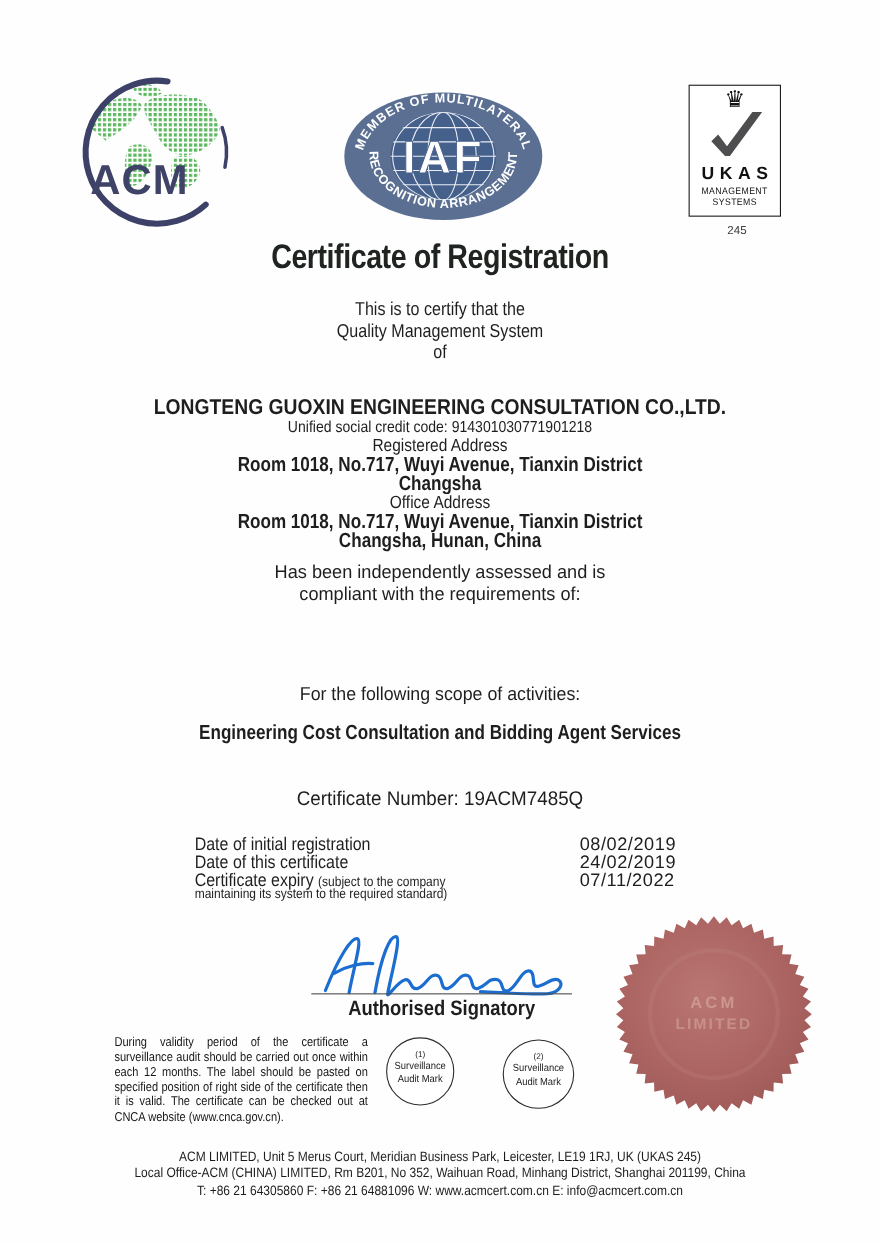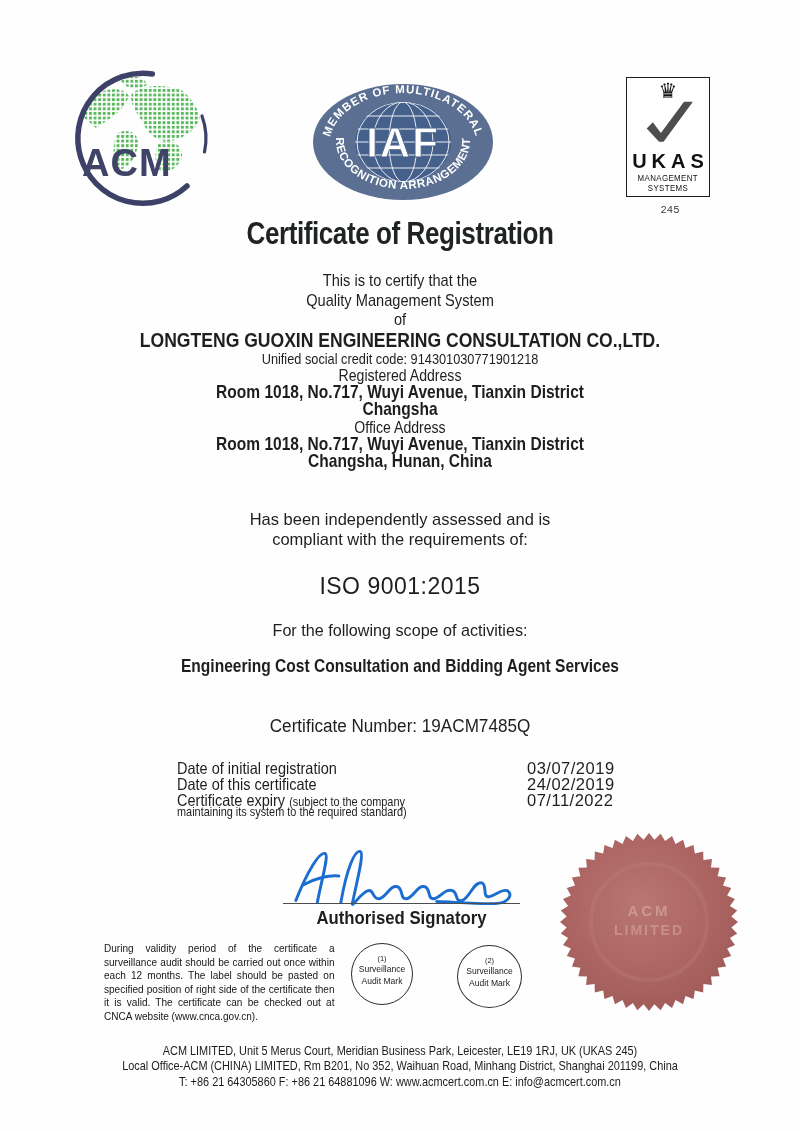--- a/index.html
+++ b/index.html
@@ -15,28 +15,28 @@
   
   .acm-logo{left:66px;top:66px;width:150px;height:146px;}
   .iaf-logo{left:311px;top:83px;width:184px;height:118px;}
   .ukas-wrap{left:626px;top:77px;width:88px;text-align:center;}
   .ukas-box{
     width:84px;height:120px;border:1.5px solid #1b1b1b;background:#fff;
     display:flex;flex-direction:column;align-items:center;box-sizing:border-box;
   }
   .ukas-crown{font-size:21px;line-height:22px;margin-top:2px;color:#111;}
   .ukas-tick{margin-top:-2px;}
-  .ukas-name{font-size:20px;letter-spacing:5px;font-weight:bold;margin:2px 0 0 5px;color:#111;}
+  .ukas-name{font-size:16px;letter-spacing:5px;font-weight:bold;margin:2px 0 0 5px;color:#111;}
   .ukas-sub{font-size:8.6px;line-height:10px;letter-spacing:.4px;color:#111;transform:scaleX(.92);}
-  .ukas-num{font-size:10.5px;color:#3a3a3a;margin-top:7px;font-family:Liberation Mono, monospace;}
+  .ukas-num{font-size:10.5px;color:#3a3a3a;margin-top:7px;}
 
   
   .title{top:216px;font-size:31px;font-weight:bold;color:#202420;transform:scaleX(.84);letter-spacing:-.5px;}
   .intro{top:271px;font-size:17px;line-height:19.5px;}
-  .company{top:329px;text-align:center;}
+  .company{top:359px;text-align:center;}
   .co-name{font-size:19.5px;font-weight:bold;line-height:22px;transform:scaleX(.9);}
   .co-code{font-size:14.5px;line-height:16px;transform:scaleX(.88);}
   .addr-label{font-size:16px;line-height:17px;transform:scaleX(.88);}
   .addr-bold{font-size:18.5px;font-weight:bold;line-height:16.5px;transform:scaleX(.84);}
   .office-label{margin-top:2px;}
   .assessment{top:510px;font-size:17px;line-height:19.5px;transform:scaleX(.97);transform-origin:50% 0;}
   .standard{top:573px;font-size:23px;letter-spacing:.5px;}
   .scope-label{top:621px;font-size:17px;transform:scaleX(.95);}
   .scope-text{top:655px;font-size:18.5px;font-weight:bold;transform:scaleX(.84);}
   .certnum{top:716px;font-size:18px;transform:scaleX(.95);}
@@ -155,32 +155,31 @@
     <div class="addr-label office-label">Office Address</div>
     <div class="addr-bold">Room 1018, No.717, Wuyi Avenue, Tianxin District</div>
     <div class="addr-bold">Changsha, Hunan, China</div>
   </div>
 
   <div class="abs ctr assessment">
     <div>Has been independently assessed and is</div>
     <div>compliant with the requirements of:</div>
   </div>
 
-  <div class="abs ctr standard">ISO 9001:2015</div>
 
   <div class="abs ctr scope-label">For the following scope of activities:</div>
   <div class="abs ctr scope-text">Engineering Cost Consultation and Bidding Agent Services</div>
 
   <div class="abs ctr certnum">
     <span>Certificate Number:</span>
     <span>19ACM7485Q</span>
   </div>
 
   <div class="abs d-label r1">Date of initial registration</div>
-  <div class="abs d-value r1">03/07/2019</div>
+  <div class="abs d-value r1">08/02/2019</div>
   <div class="abs d-label r2">Date of this certificate</div>
   <div class="abs d-value r2">24/02/2019</div>
   <div class="abs d-label r3">
     <span>Certificate expiry</span>
     <span class="d-note">(subject to the company</span>
   </div>
   <div class="abs d-note2">maintaining its system to the required standard)</div>
   <div class="abs d-value r3">07/11/2022</div>
 
   <svg class="abs sig-svg" width="230" height="62" viewBox="0 0 235 62">

